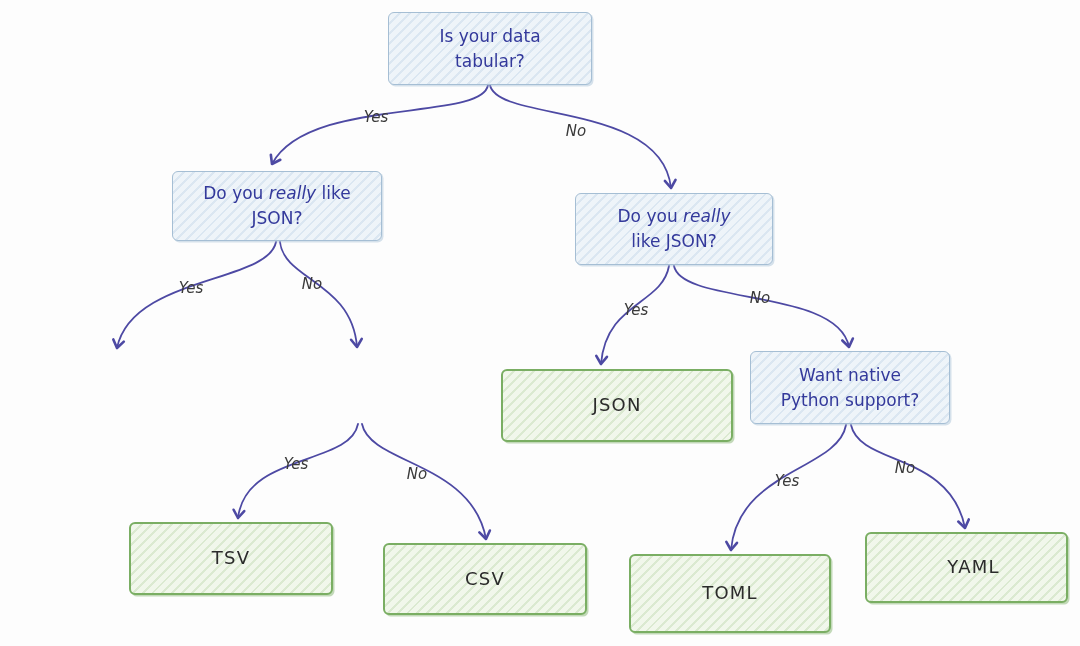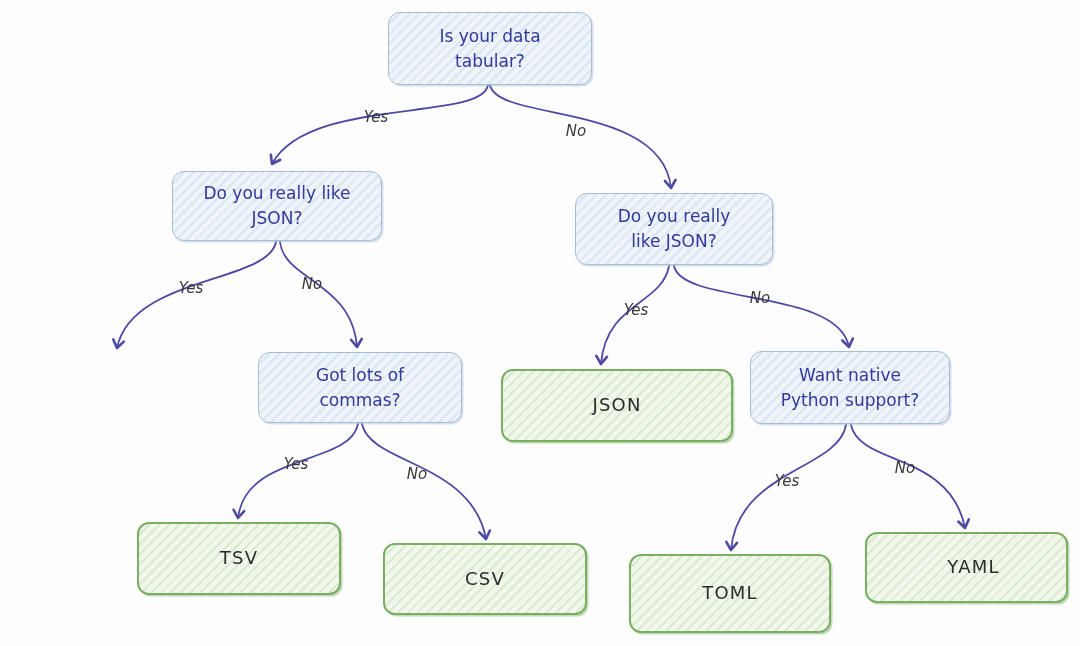--- a/index.html
+++ b/index.html
@@ -31,36 +31,36 @@
     stroke-linecap: round;
     stroke-linejoin: round;
   }
   .node {
     position: absolute;
     display: flex;
     align-items: center;
     justify-content: center;
     text-align: center;
     box-sizing: border-box;
-    border-radius: 12px;
+    border-radius: 6px;
     line-height: 1.45;
   }
   .question {
     background:
       repeating-linear-gradient(135deg,
         rgba(150, 182, 214, 0.22) 0px, rgba(150, 182, 214, 0.22) 2px,
         rgba(150, 182, 214, 0) 2px, rgba(150, 182, 214, 0) 7px),
       var(--question-fill, #eef4f9);
     border: 1.6px solid var(--question-border, #a5bed4);
     box-shadow: 1.5px 1.5px 0 0 rgba(165, 190, 212, 0.45);
     color: var(--question-text, #33399b);
     font-size: 17px;
     padding: 8px 26px;
   }
-  .question .em { }
+  .question .em { font-style: italic; }
   .result {
     background:
       repeating-linear-gradient(135deg,
         rgba(130, 179, 102, 0.20) 0px, rgba(130, 179, 102, 0.20) 2px,
         rgba(130, 179, 102, 0) 2px, rgba(130, 179, 102, 0) 7px),
       var(--result-fill, #f1f7eb);
     border: 2px solid var(--result-border, #7aae63);
     box-shadow: 2px 2px 0 -0.5px rgba(122, 174, 99, 0.45);
     color: var(--result-text, #2b2b2b);
     font-size: 18px;
@@ -68,21 +68,21 @@
     padding: 8px 14px;
   }
   
   #node-root          { left: 388px; top: 12px;  width: 204px; height: 73px; }
   #node-q-left        { left: 172px; top: 171px; width: 210px; height: 70px; }
   #node-q-right       { left: 575px; top: 193px; width: 198px; height: 72px; }
   #node-columnar-json { left: 13px;  top: 355px; width: 208px; height: 70px; }
   #node-commas        { left: 258px; top: 352px; width: 204px; height: 71px; }
   #node-json          { left: 501px; top: 369px; width: 232px; height: 73px; }
   #node-python        { left: 750px; top: 351px; width: 200px; height: 73px; }
-  #node-tsv           { left: 137px; top: 522px; width: 204px; height: 73px; }
+  #node-tsv           { left: 129px; top: 522px; width: 204px; height: 73px; }
   #node-csv           { left: 383px; top: 543px; width: 204px; height: 72px; }
   #node-toml          { left: 629px; top: 554px; width: 202px; height: 79px; }
   #node-yaml          { left: 865px; top: 532px; width: 203px; height: 71px; padding-left: 28px; }
 
   .edge-label {
     position: absolute;
     transform: translate(-50%, -50%);
     font-size: 15px;
     font-style: italic;
     color: var(--edge-label-text, #3a3a3a);
@@ -127,23 +127,20 @@
   </div>
 
   <div class="node question" id="node-q-left">
     <span><span>Do you </span><span class="em">really</span><span> like JSON?</span></span>
   </div>
 
   <div class="node question" id="node-q-right">
     <span><span>Do you </span><span class="em">really</span><span> like JSON?</span></span>
   </div>
 
-  <div class="node question" id="node-commas">
-    <span>Got lots of commas?</span>
-  </div>
 
   <div class="node question" id="node-python">
     <span>Want native Python support?</span>
   </div>
 
 
   <div class="node result" id="node-json">
     <span>JSON</span>
   </div>
 

